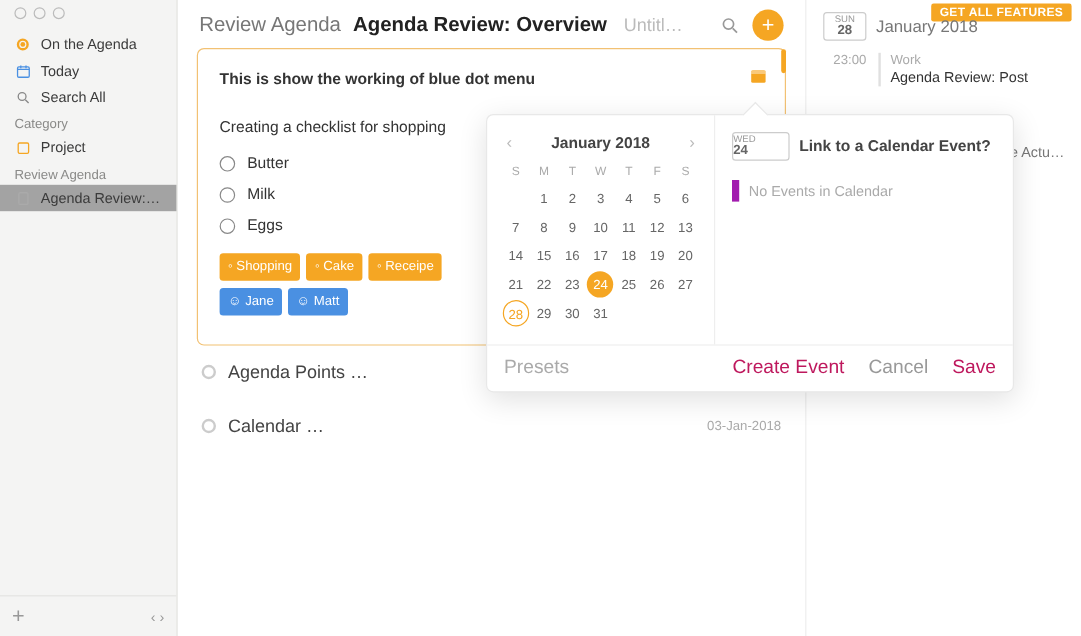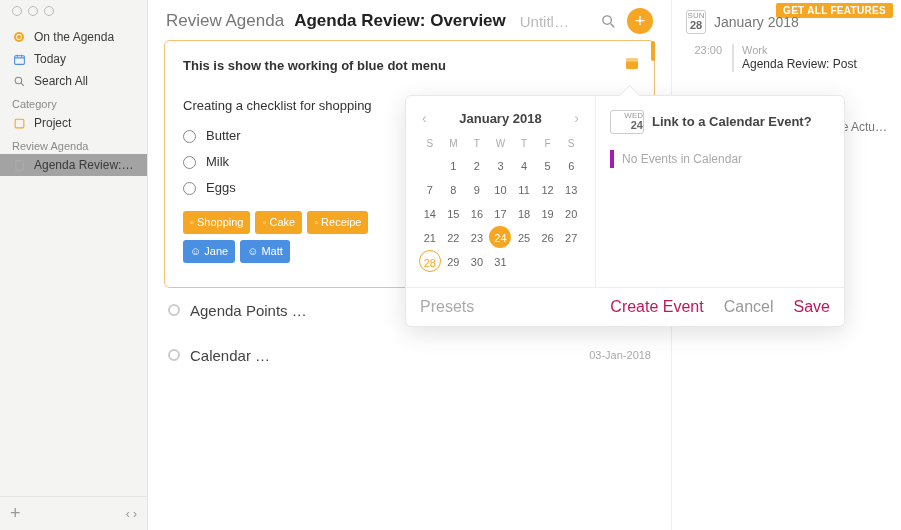--- a/index.html
+++ b/index.html
@@ -70,21 +70,21 @@
   .cal-nav{color:#bbb;font-size:14px;cursor:pointer;padding:0 4px}
   .cal-month{font-size:13px;font-weight:600;color:#444}
   .cal-grid{display:grid;grid-template-columns:repeat(7,1fr);gap:0;font-size:11px;color:#666;text-align:center}
   .cal-dow{color:#aaa;padding:4px 0;font-size:10px}
   .cal-day{padding:5px 0;cursor:pointer;border-radius:50%;width:22px;height:22px;margin:1px auto;line-height:14px}
   .cal-day.sel{background:#f5a623;color:#fff}
   .cal-day.today{border:1.5px solid #f5a623;color:#f5a623}
   .link-side{flex:1;padding:14px 14px}
   .link-head{display:flex;align-items:center;gap:8px;margin-bottom:16px}
   .link-title{font-size:13px;font-weight:600;color:#444}
-  .link-empty{border-left:4px solid #a21caf;padding:2px 0 2px 8px;font-size:12px;color:#aaa}
+  .link-empty{border-left:6px solid #a21caf;padding:2px 0 2px 8px;font-size:12px;color:#aaa}
   .pop-foot{display:flex;align-items:center;gap:20px;padding:10px 14px;border-top:1px solid #eee;font-size:16px}
   .presets{color:#aaa}
   .spacer{flex:1}
   .lnk{color:#be185d;cursor:pointer}
   .lnk.gray{color:#999}
   svg{display:block}
 </style>
 </head>
 <body>
 
@@ -212,21 +212,21 @@
       <div class="note-row">
         <span class="row-dot"></span>
         <span class="row-title">Calendar  …</span>
         <span class="row-date">03-Jan-2018</span>
       </div>
     </div>
   </div>
 
   <div class="timeline">
     <div class="tl-head">
-      <div style="border:1px solid #ccc;border-radius:3px;width:20px;text-align:center;font-size:8px;color:#999;line-height:1.05;padding:1px 0">
+      <div style="border:1px solid #ccc;border-radius:3px;width:36px;text-align:center;font-size:8px;color:#999;line-height:1.05;padding:1px 0">
         <div>SUN</div>
         <div style="font-size:11px;font-weight:600;color:#666">28</div>
       </div>
       <span class="tl-date">January 2018</span>
     </div>
     <div class="tl-entry">
       <div class="tl-time">23:00</div>
       <div class="tl-line">
         <div class="tl-work">Work</div>
         <div class="tl-evtitle">Agenda Review: Post</div>
@@ -294,21 +294,21 @@
           <div class="cal-day">29</div>
           <div class="cal-day">30</div>
           <div class="cal-day">31</div>
           <div class="cal-day"></div>
           <div class="cal-day"></div>
           <div class="cal-day"></div>
         </div>
     </div>
     <div class="link-side">
       <div class="link-head">
-        <div style="border:1px solid #ccc;border-radius:3px;width:34px;text-align:right;font-size:8px;color:#999;line-height:1.05;padding:1px 0">
+        <div style="border:1px solid #ccc;border-radius:3px;width:48px;text-align:left;font-size:8px;color:#999;line-height:1.05;padding:1px 0">
           <div>WED</div>
           <div style="font-size:11px;font-weight:600;color:#666">24</div>
         </div>
         <span class="link-title">Link to a Calendar Event?</span>
       </div>
       <div class="link-empty">No Events in Calendar</div>
     </div>
   </div>
   <div class="pop-foot">
     <span class="presets">Presets</span>

